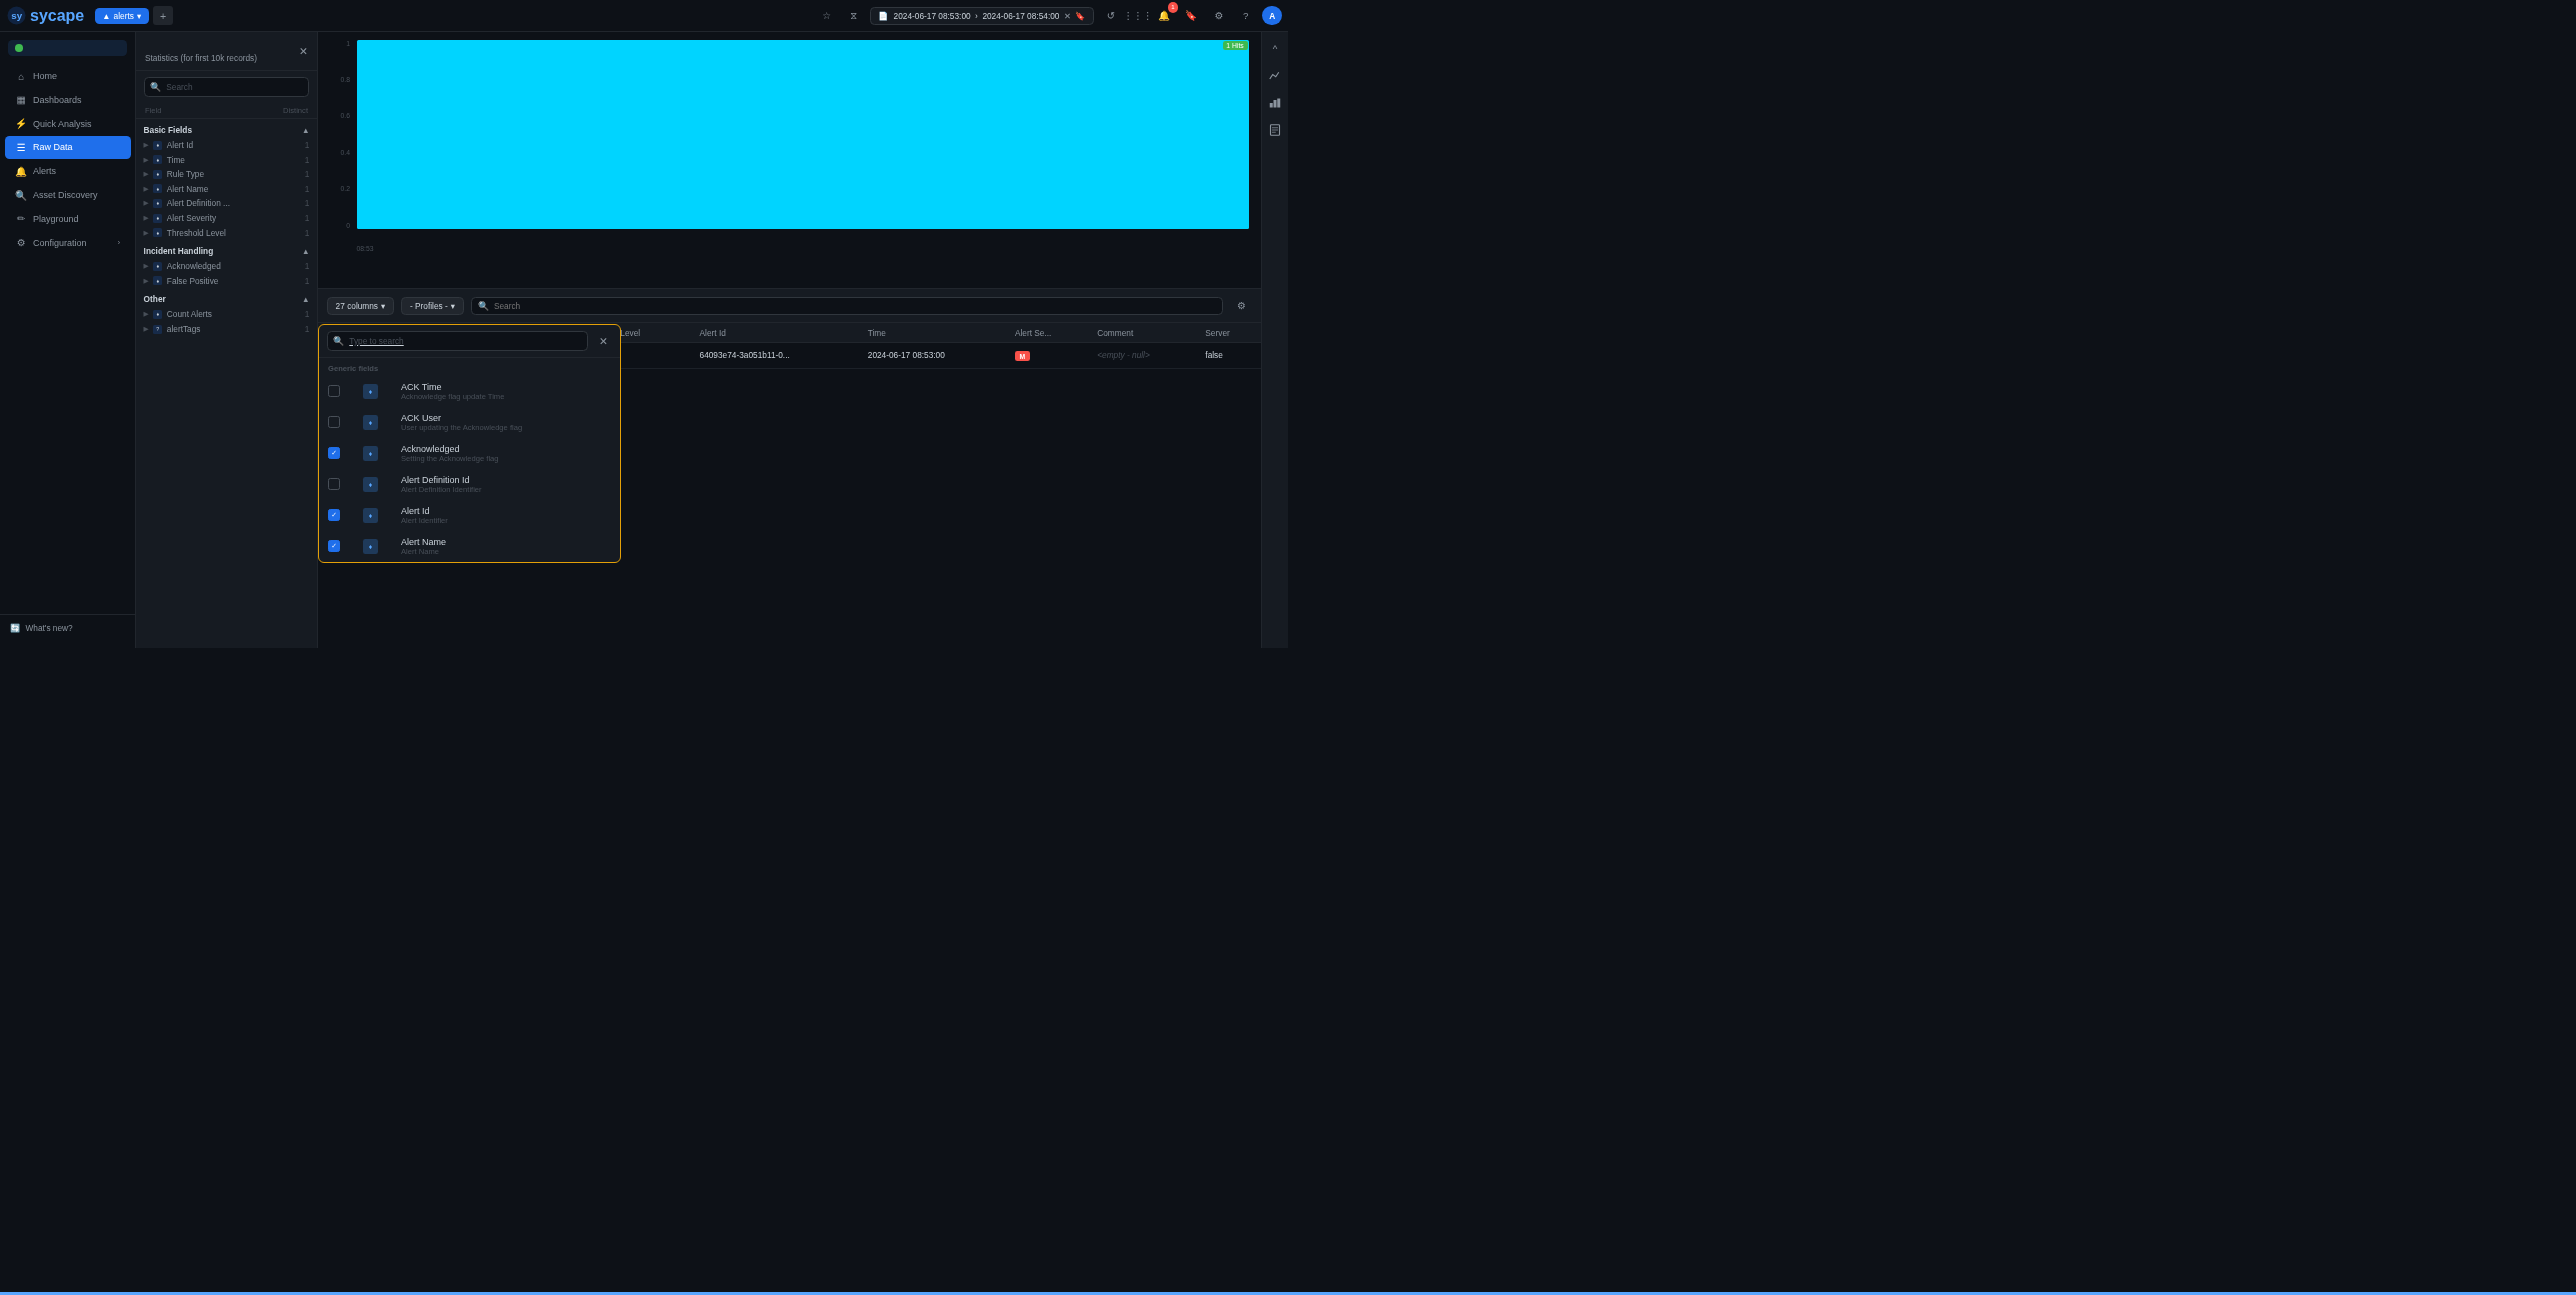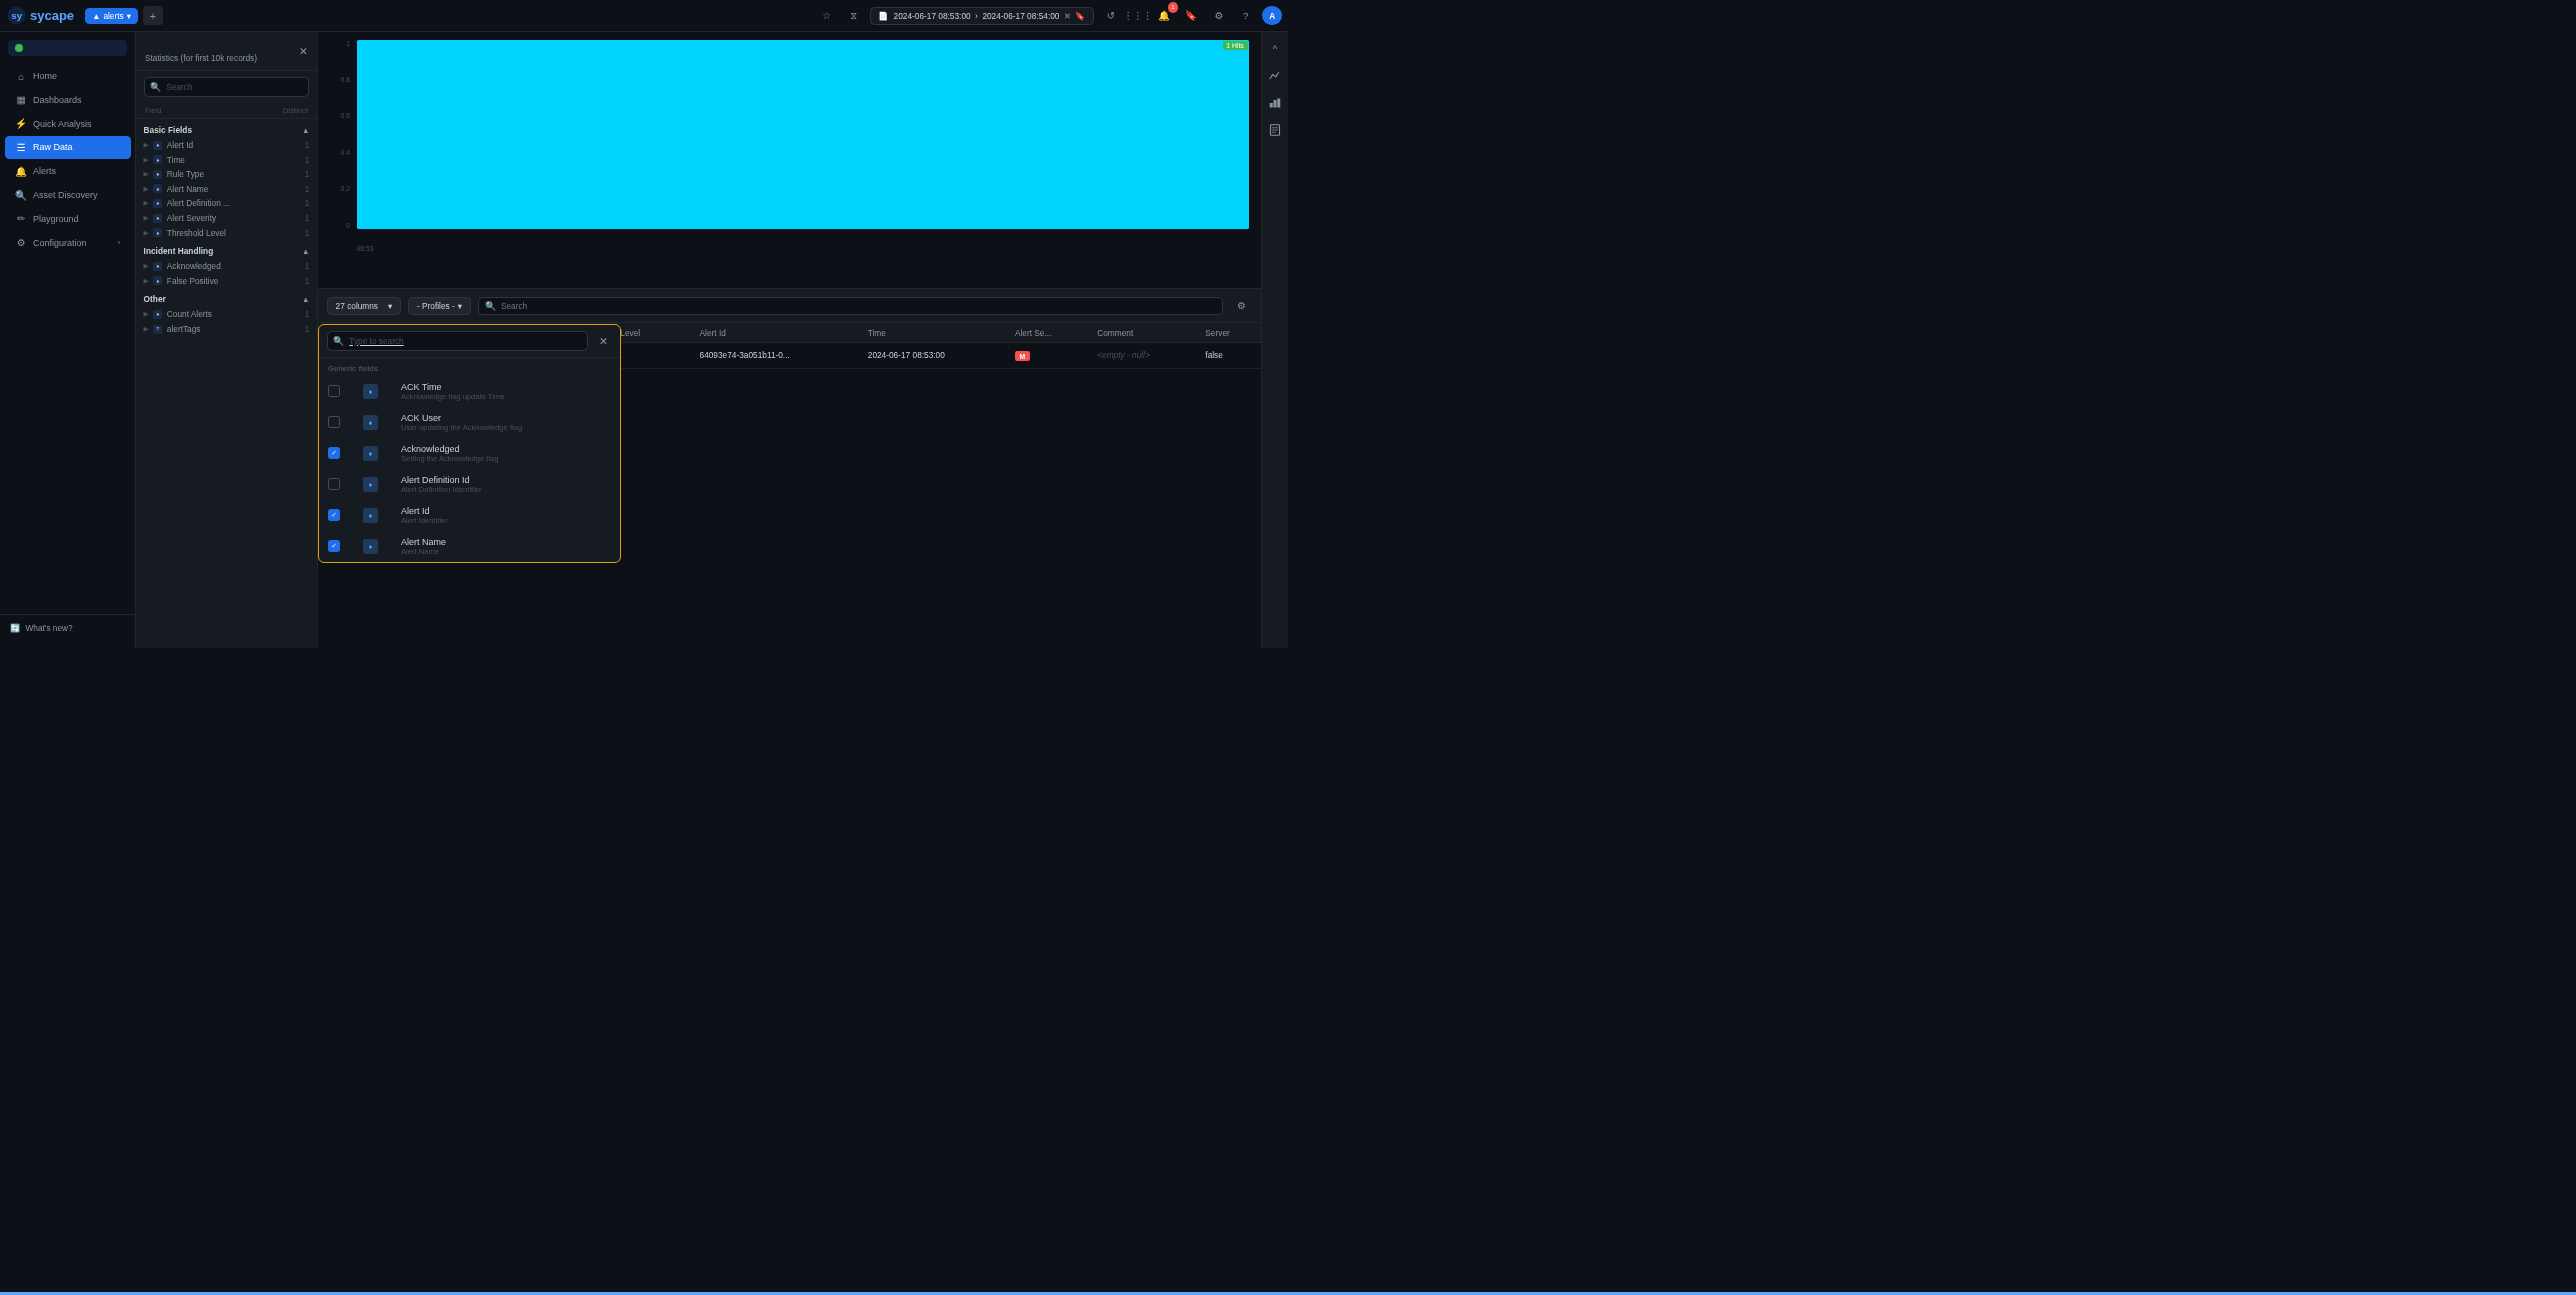--- a/index.html
+++ b/index.html
@@ -28,21 +28,21 @@
       align-items: center;
       gap: 3px;
       margin-right: 6px;
     }
     .logo-icon {
       width: 21px;
       height: 21px;
     }
     .logo-text {
       color: #58a6ff;
-      font-size: 13px;
+      font-size: 16px;
       font-weight: 700;
     }
     .tab-btn {
       display: flex;
       align-items: center;
       gap: 3px;
       padding: 3px 7.6px;
       border-radius: 4.5px;
       cursor: pointer;
       font-size: 8.3px;
@@ -377,21 +377,21 @@
       display: flex;
       align-items: center;
       gap: 7.6px;
       padding: 6px 9px;
       border-bottom: 0.8px solid #21262d;
       background: #161b22;
     }
     .columns-btn {
       display: flex;
       align-items: center;
-      gap: 10px;
+      gap: 3px;
       background: #21262d;
       border: 0.8px solid #30363d;
       border-radius: 4.5px;
       padding: 3px 7.6px;
       cursor: pointer;
       font-size: 8.3px;
       color: #c9d1d9;
     }
     .profiles-btn {
       display: flex;

